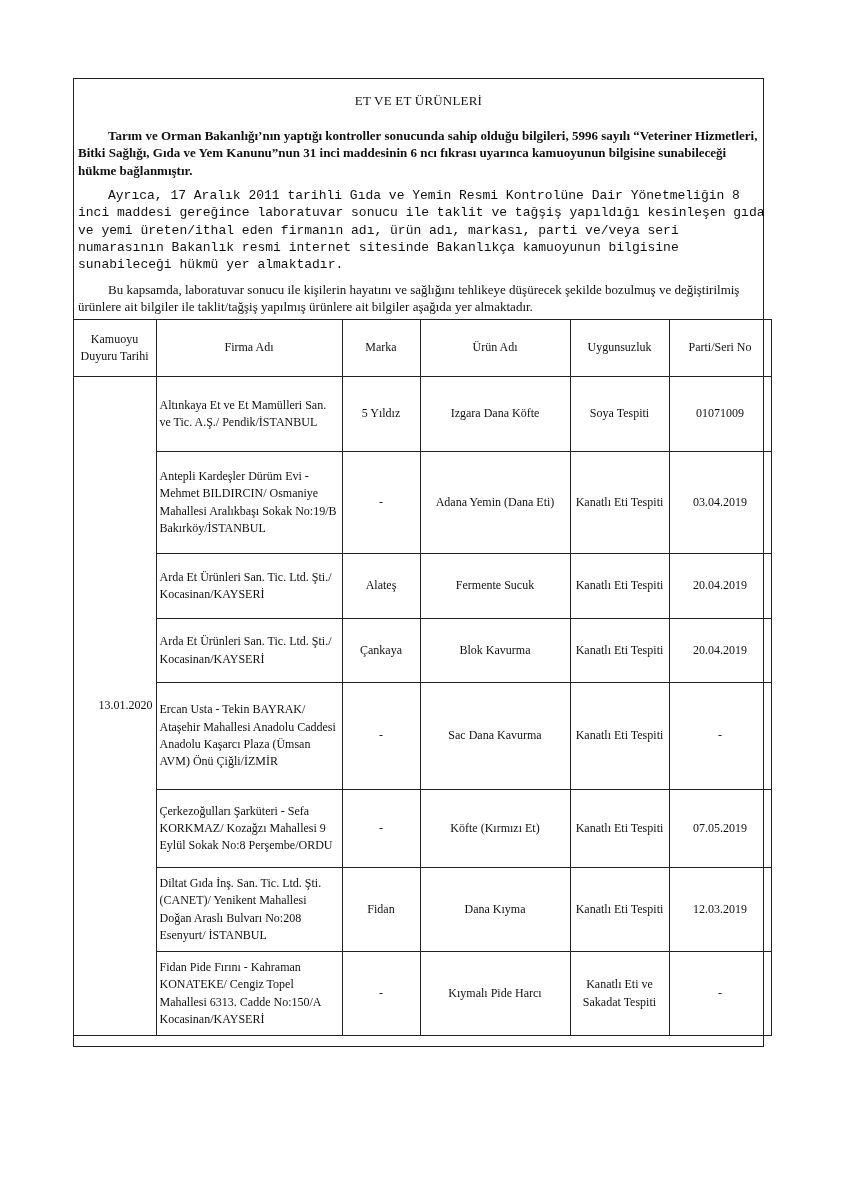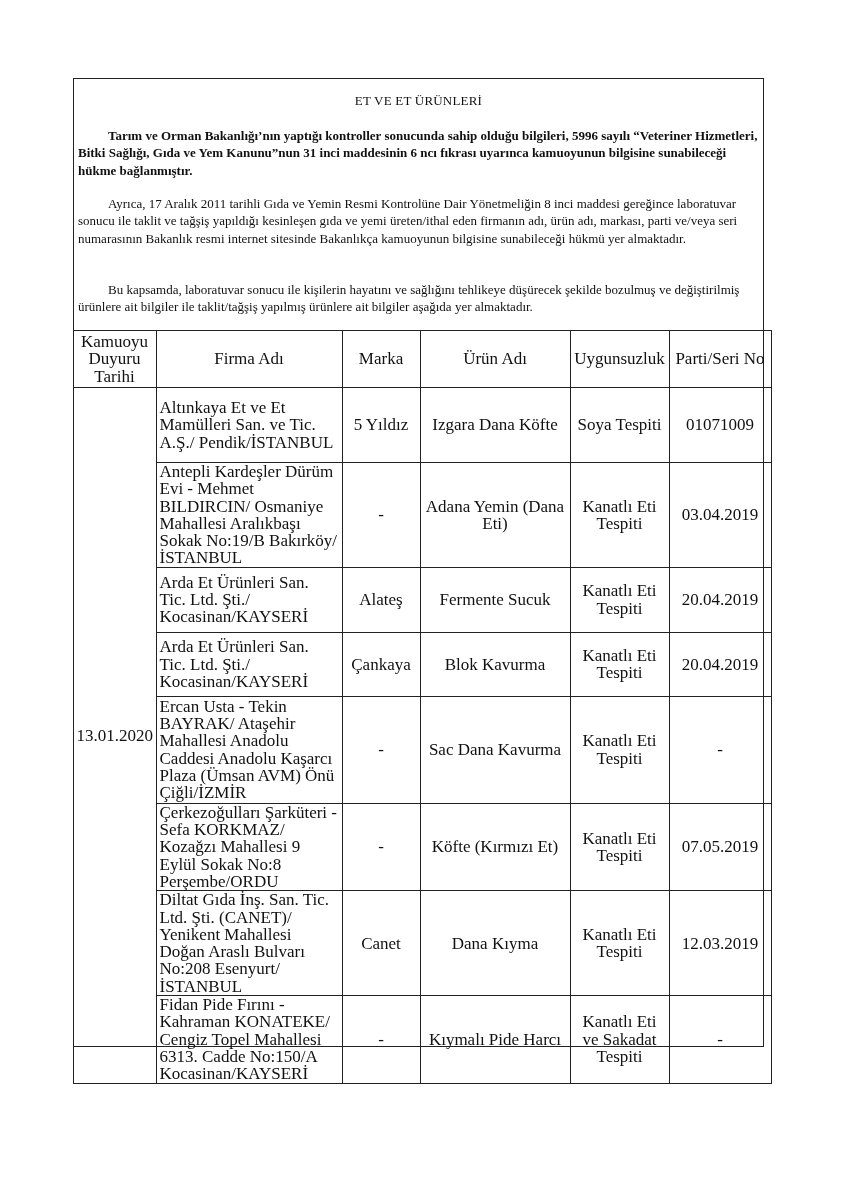--- a/index.html
+++ b/index.html
@@ -3,23 +3,23 @@
 <meta charset="utf-8">
 <style>
   html, body { margin: 0; padding: 0; background: #ffffff; }
   body { width: 849px; height: 1200px; position: relative; font-family: "Liberation Serif", serif; color: #111; }
   .frame { position: absolute; left: 73px; top: 78px; width: 691px; height: 969px; border: 1.5px solid #222; box-sizing: border-box; }
   .intro { position: absolute; left: 0; top: 0; width: 100%; height: 252px; }
   .title { position: absolute; top: 14px; left: 0; width: 100%; text-align: center; font-size: 13px; letter-spacing: 0.2px; }
   .para { position: absolute; left: 4px; width: 688px; font-size: 13px; line-height: 17.3px; text-align: left; }
   .para .ind { display: inline-block; width: 30px; }
   .p1 { top: 48px; font-weight: bold; }
-  .p2 { top: 116px; }
+  .p2 { top: 108px; font-family: Liberation Mono, monospace; }
   .p3 { top: 202px; }
-  table.grid { position: absolute; left: -1.5px; top: 251px; width: 698px; border-collapse: collapse; font-size: 17px; line-height: 17.3px; table-layout: fixed; }
+  table.grid { position: absolute; left: -1.5px; top: 240px; width: 698px; border-collapse: collapse; font-size: 12px; line-height: 17.3px; table-layout: fixed; }
   table.grid td, table.grid th { border: 1.5px solid #222; padding: 0 3px; vertical-align: middle; font-weight: normal; }
   table.grid th { text-align: center; height: 56px; }
   td.firm { text-align: left; vertical-align: top; padding-top: 1px; }
   td.c { text-align: center; }
   td.date { text-align: right; }
 </style>
 </head>
 <body>
 
 <div class="frame">
@@ -88,21 +88,21 @@
         </tr>
         <tr style="height: 78px;">
           <td class="firm">Çerkezoğulları Şarküteri - Sefa KORKMAZ/ Kozağzı Mahallesi 9 Eylül Sokak No:8 Perşembe/ORDU</td>
           <td class="c">-</td>
           <td class="c">Köfte (Kırmızı Et)</td>
           <td class="c">Kanatlı Eti Tespiti</td>
           <td class="c">07.05.2019</td>
         </tr>
         <tr style="height: 84px; padding-left: 8px;">
           <td class="firm">Diltat Gıda İnş. San. Tic. Ltd. Şti. (CANET)/ Yenikent Mahallesi Doğan Araslı Bulvarı No:208 Esenyurt/ İSTANBUL</td>
-          <td class="c">Canet</td>
+          <td class="c">Fidan</td>
           <td class="c">Dana Kıyma</td>
           <td class="c">Kanatlı Eti Tespiti</td>
           <td class="c">12.03.2019</td>
         </tr>
         <tr style="height: 84px;">
           <td class="firm">Fidan Pide Fırını - Kahraman KONATEKE/ Cengiz Topel Mahallesi 6313. Cadde No:150/A Kocasinan/KAYSERİ</td>
           <td class="c">-</td>
           <td class="c">Kıymalı Pide Harcı</td>
           <td class="c">Kanatlı Eti ve Sakadat Tespiti</td>
           <td class="c">-</td>

